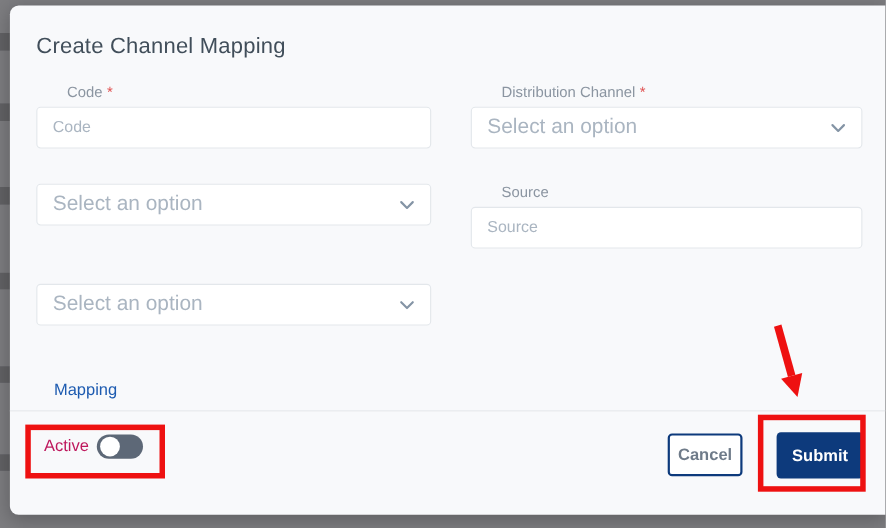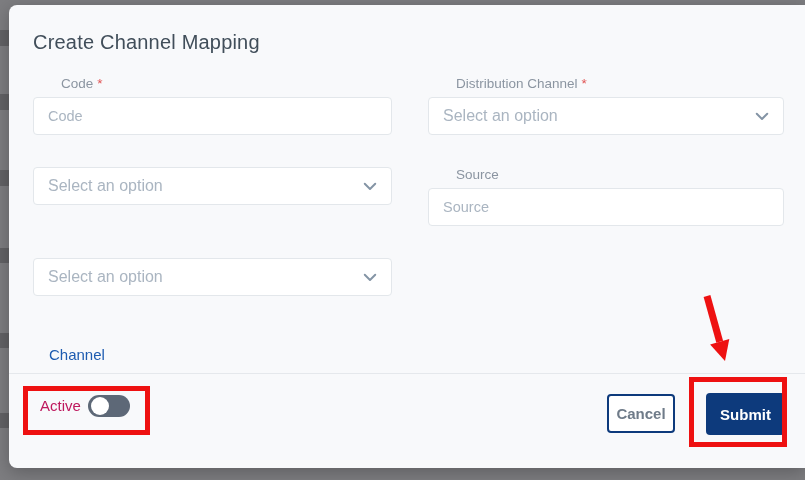--- a/index.html
+++ b/index.html
@@ -52,21 +52,21 @@
   .text-input::placeholder { color: #aab5c1; opacity: 1; }
 
   .select-box {
     width: 100%; height: 38px;
     background: #ffffff;
     border: 1px solid #e3e7eb; border-radius: 4px;
     padding: 0 12px 0 14px;
     display: flex; align-items: center; justify-content: space-between;
     cursor: pointer;
   }
-  .select-value { font-size: 16px; color: #aab5c1; }
+  .select-value { font-size: 19px; color: #aab5c1; }
   .chevron { flex: 0 0 auto; display: flex; }
 
   .collapse-link {
     position: absolute; left: 40px; top: 341px;
     font-size: 15px; color: #1d5bb0; cursor: pointer;
   }
 
   .footer-divider {
     position: absolute; left: 0; top: 368px;
     width: 100%; height: 1px; background: #e5e8ec;
@@ -171,21 +171,21 @@
     <div class="select-box">
       <span class="select-value">Select an option</span>
       <span class="chevron">
         <svg width="18" height="18" viewBox="0 0 24 24">
             <path d="M5 9l7 7 7-7" fill="none" stroke="#8494a5" stroke-width="2.6" stroke-linecap="round" stroke-linejoin="round"></path>
           </svg>
       </span>
     </div>
   </div>
 
-  <div class="collapse-link">Channel</div>
+  <div class="collapse-link">Mapping</div>
 
   <div class="footer-divider"></div>
 
   <span class="active-label">Active</span>
   <div class="toggle">
     <div class="toggle-knob"></div>
   </div>
 
   <button class="btn-cancel">Cancel</button>
   <button class="btn-submit">Submit</button>

